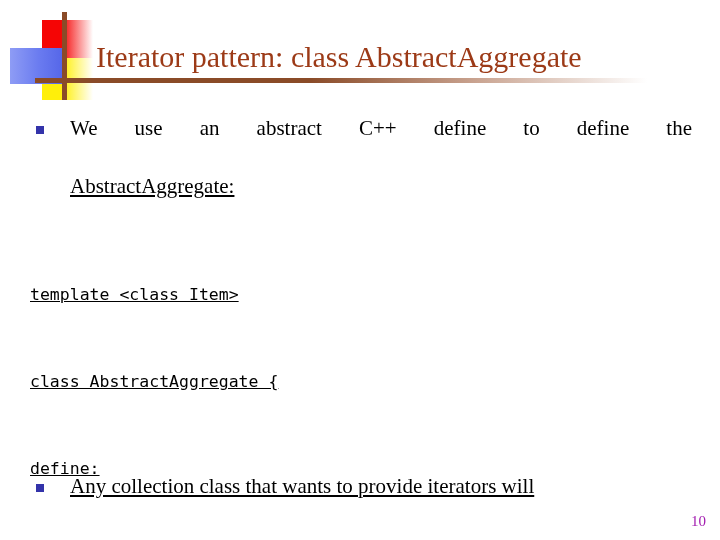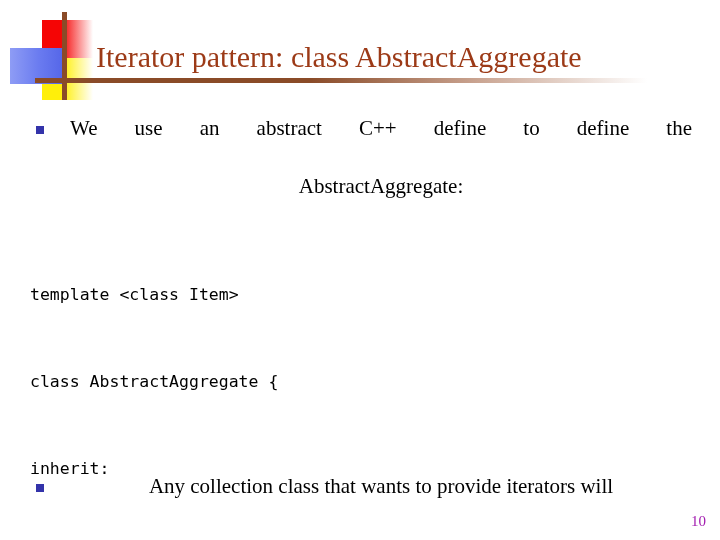--- a/index.html
+++ b/index.html
@@ -104,21 +104,22 @@
   .bullet-text {
     display: block;
     margin-left: 34px;
     font-family: "Liberation Serif", "DejaVu Serif", serif;
     font-size: 21px;
     line-height: 29px;
     color: #000000;
     text-align: justify;
   }
   .bullet-text.no-justify {
-    text-align: center;
+    text-align: left;
+    text-decoration: underline;
   }
 
   #bullet-1 {
     left: 36px;
     top: 114px;
     width: 656px;
   }
   #bullet-2 {
     left: 36px;
     top: 440px;
@@ -140,20 +141,21 @@
     top: 222px;
     width: 670px;
     font-family: "DejaVu Sans Mono", "Liberation Mono", monospace;
     font-size: 16.5px;
     line-height: 29px;
     color: #000000;
     white-space: pre;
   }
   .code-line {
     white-space: pre;
+    text-decoration: underline;
   }
 
   
   #page-number {
     position: absolute;
     right: 14px;
     bottom: 10px;
     font-family: "Liberation Serif", "DejaVu Serif", serif;
     font-size: 15px;
     color: #a21caf;
@@ -176,21 +178,21 @@
 
   <div class="bullet-row" id="bullet-1">
     <span class="bullet-mark"></span>
     <span class="bullet-text">We use an abstract C++ define to define the</span>
     <span class="bullet-text no-justify">AbstractAggregate:</span>
   </div>
 
   <div id="code-block">
     <div class="code-line">template &lt;class Item&gt;</div>
     <div class="code-line">class AbstractAggregate {</div>
-    <div class="code-line">inherit:</div>
+    <div class="code-line">define:</div>
     
     
     
   </div>
 
   <div class="bullet-row" id="bullet-2">
     <span class="bullet-mark"></span>
     <span class="bullet-text no-justify">Any collection class that wants to provide iterators will</span>
   </div>
 

